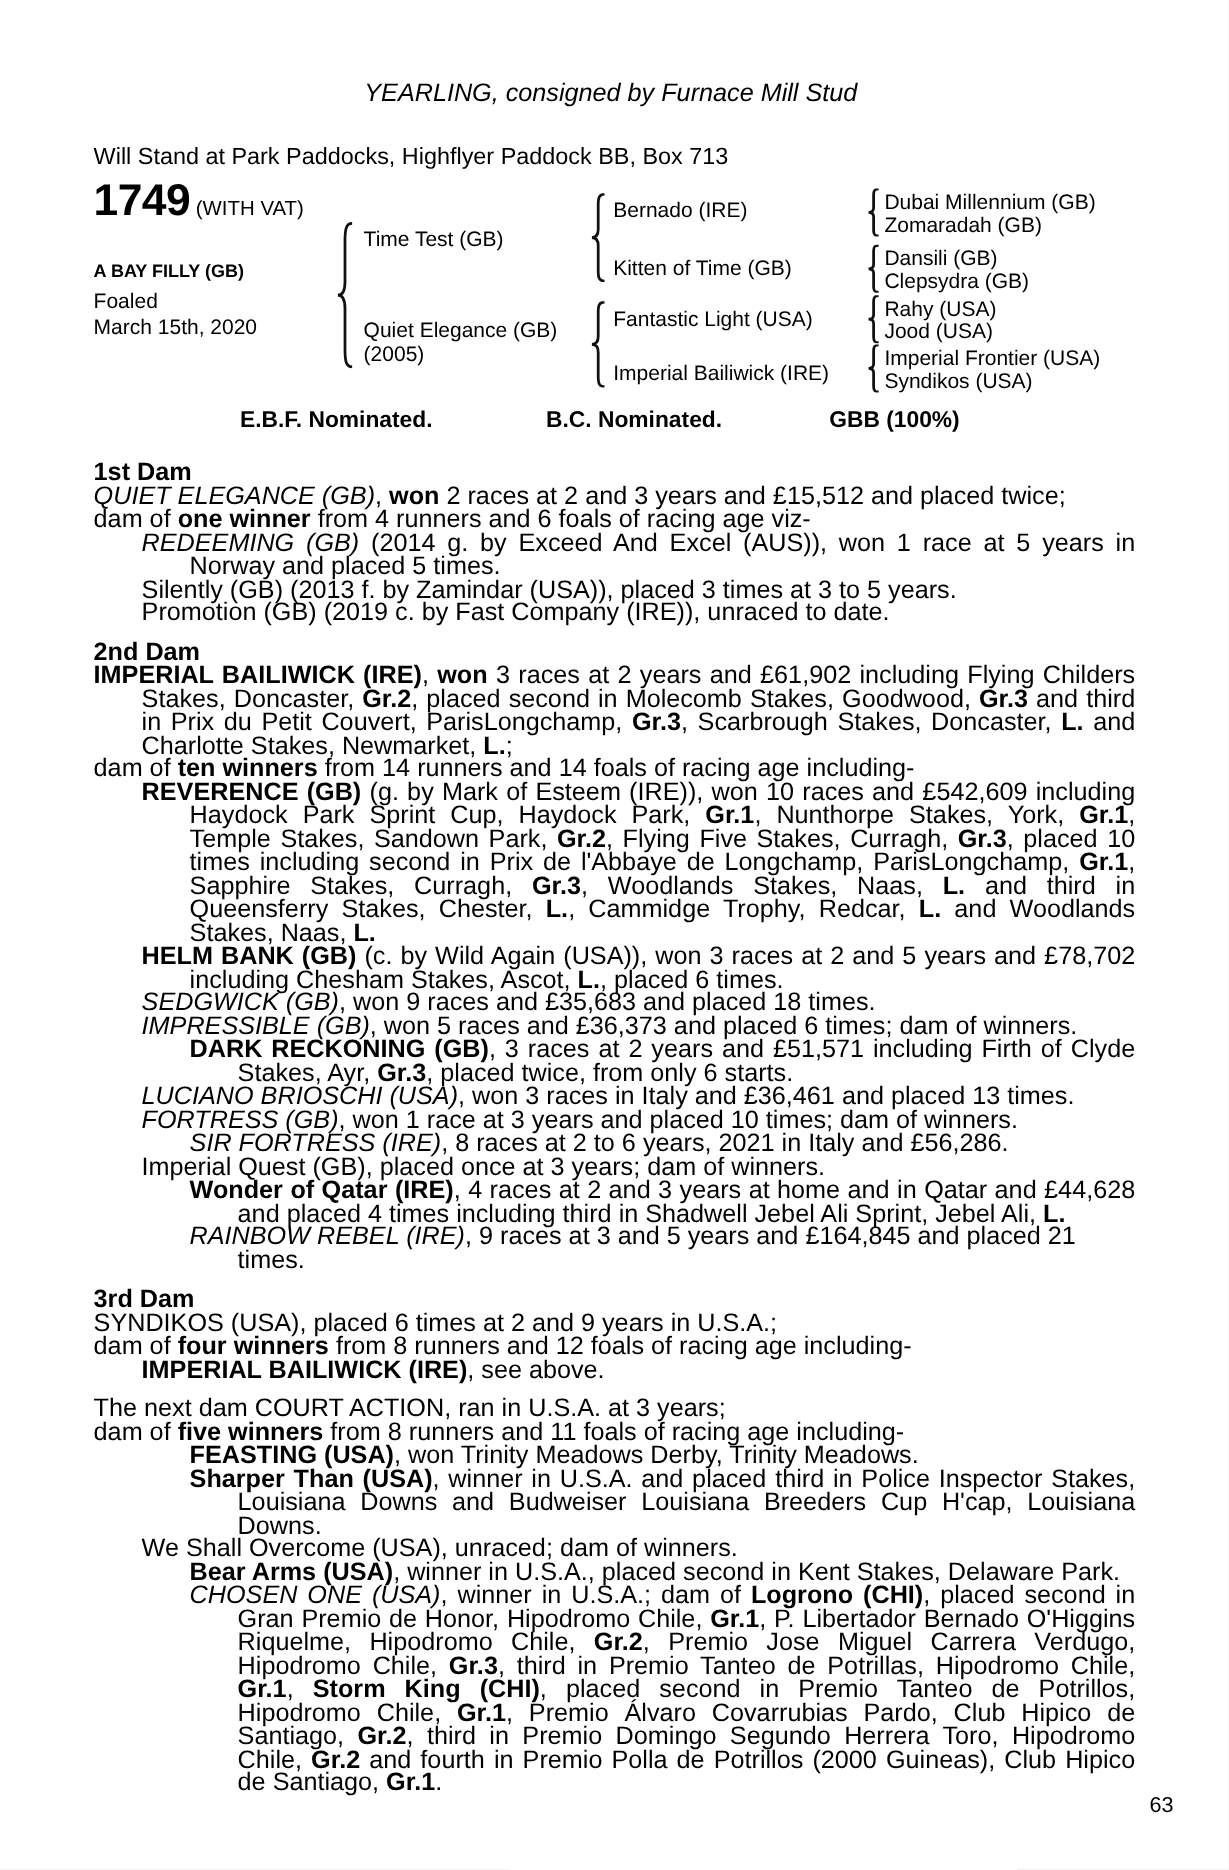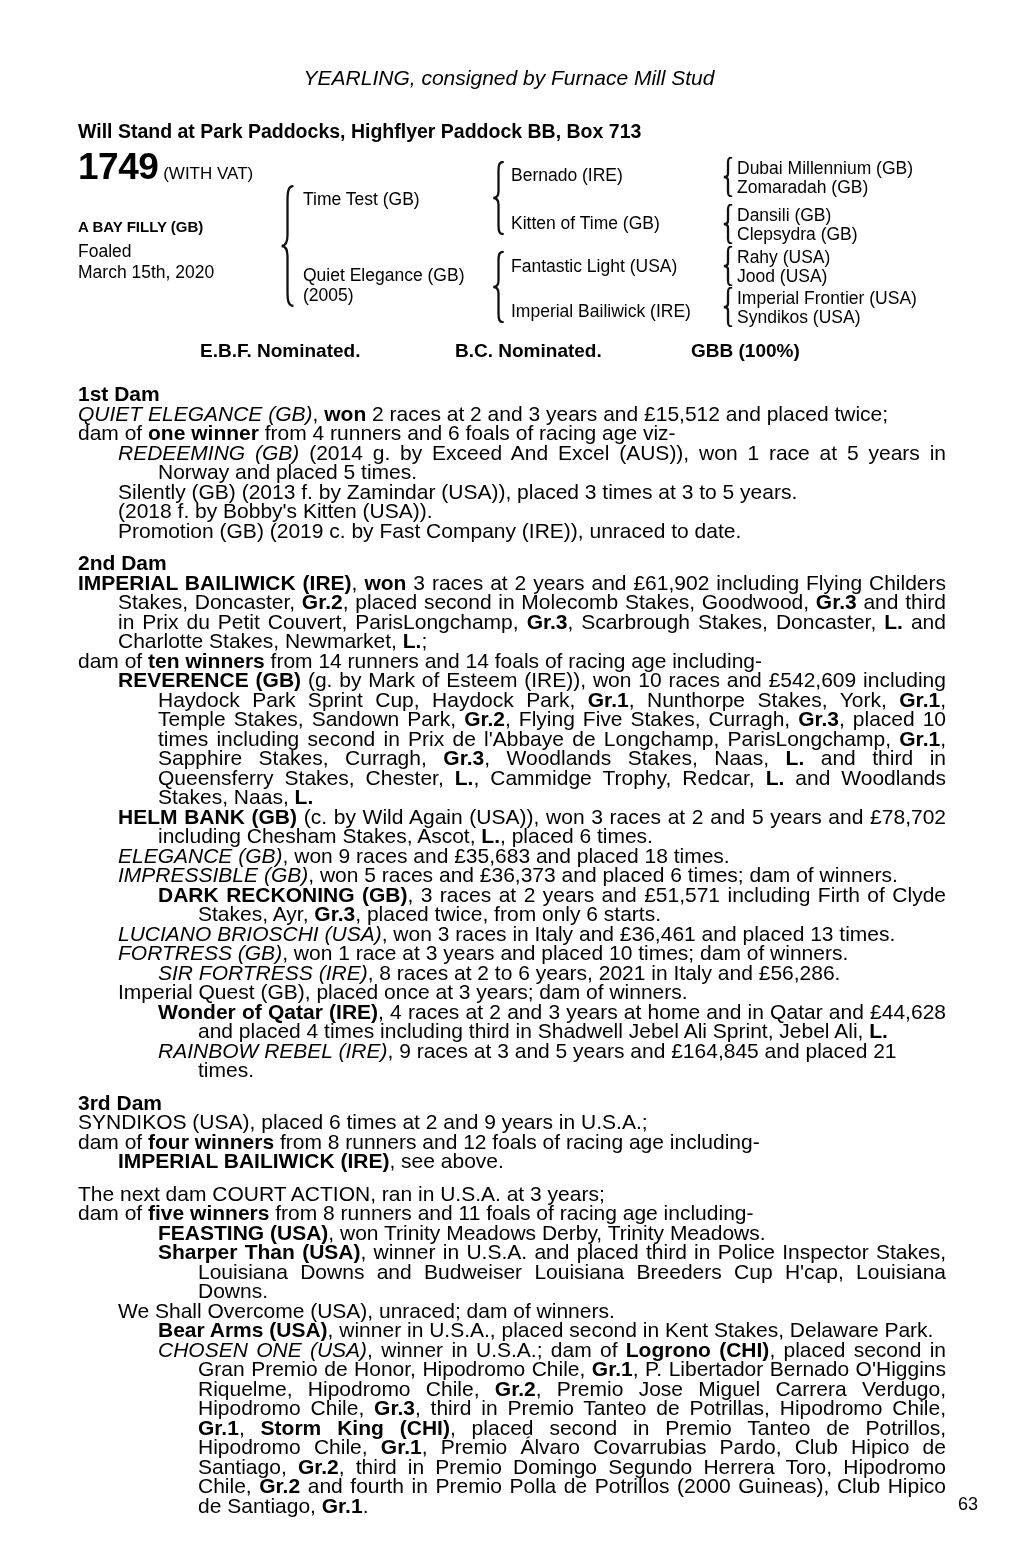--- a/index.html
+++ b/index.html
@@ -3,21 +3,21 @@
 <meta charset="utf-8">
 <style>
   html,body{margin:0;padding:0;background:#e8e8e8;}
   .page{
     position:relative;width:1024px;height:1558px;background:#ffffff;
     font-family:"Liberation Sans","DejaVu Sans",sans-serif;color:#000;
     margin:0 auto;overflow:hidden;
   }
   .title{position:absolute;top:66px;left:4px;width:1010px;text-align:center;
     font-style:italic;font-size:21px;}
-  .stand{position:absolute;top:120px;left:78px;font-weight:bold;font-size:19.5px;}
+  .stand{position:absolute;top:120px;left:78px;font-weight:normal;font-size:19.5px;}
   .pedigree{position:absolute;top:155px;left:0;width:1024px;height:228px;font-size:17.5px;}
   .pedigree .abs{position:absolute;white-space:nowrap;line-height:20px;}
   .lot-num{font-size:37px;font-weight:bold;letter-spacing:-0.5px;}
   .vat{font-size:17px;}
   .horse-name{font-weight:bold;font-size:15px;margin-bottom:4px;}
   .horse-sub{font-size:17.5px;line-height:21px;}
   .brace{position:absolute;}
   .brace path{stroke:#111;stroke-width:2.3;fill:none;vector-effect:non-scaling-stroke;}
   .noms{font-weight:bold;font-size:19px;}
   .body-text{position:absolute;top:384px;left:78px;width:868px;
@@ -103,28 +103,27 @@
     <div class="abs noms" style="left:455px;top:186px;">B.C. Nominated.</div>
     <div class="abs noms" style="left:691px;top:186px;">GBB (100%)</div>
   </div>
 
   <div class="body-text">
       <div class="para head"><span>1st Dam</span></div>
       <div class="para i0"><span class="it">QUIET ELEGANCE (GB)</span><span>, </span><span class="b">won</span><span> 2 races at 2 and 3 years and £15,512 and placed twice;</span></div>
       <div class="para i0"><span>dam of </span><span class="b">one winner</span><span> from 4 runners and 6 foals of racing age viz-</span></div>
       <div class="para i1 just"><span class="it">REDEEMING (GB)</span><span> (2014 g. by Exceed And Excel (AUS)), won 1 race at 5 years in Norway and placed 5 times.</span></div>
       <div class="para i1"><span>Silently (GB) (2013 f. by Zamindar (USA)), placed 3 times at 3 to 5 years.</span></div>
-      <div class="para i1"><span>(2018 f. by Bobby's Kitten (USA)).</span></div>
       <div class="para i1"><span>Promotion (GB) (2019 c. by Fast Company (IRE)), unraced to date.</span></div>
       <div class="para head gap"><span>2nd Dam</span></div>
       <div class="para i0 just"><span class="b">IMPERIAL BAILIWICK (IRE)</span><span>, </span><span class="b">won</span><span> 3 races at 2 years and £61,902 including Flying Childers Stakes, Doncaster, </span><span class="b">Gr.2</span><span>, placed second in Molecomb Stakes, Goodwood, </span><span class="b">Gr.3</span><span> and third in Prix du Petit Couvert, ParisLongchamp, </span><span class="b">Gr.3</span><span>, Scarbrough Stakes, Doncaster, </span><span class="b">L.</span><span> and Charlotte Stakes, Newmarket, </span><span class="b">L.</span><span>;</span></div>
       <div class="para i0"><span>dam of </span><span class="b">ten winners</span><span> from 14 runners and 14 foals of racing age including-</span></div>
       <div class="para i1 just"><span class="b">REVERENCE (GB)</span><span> (g. by Mark of Esteem (IRE)), won 10 races and £542,609 including Haydock Park Sprint Cup, Haydock Park, </span><span class="b">Gr.1</span><span>, Nunthorpe Stakes, York, </span><span class="b">Gr.1</span><span>, Temple Stakes, Sandown Park, </span><span class="b">Gr.2</span><span>, Flying Five Stakes, Curragh, </span><span class="b">Gr.3</span><span>, placed 10 times including second in Prix de l'Abbaye de Longchamp, ParisLongchamp, </span><span class="b">Gr.1</span><span>, Sapphire Stakes, Curragh, </span><span class="b">Gr.3</span><span>, Woodlands Stakes, Naas, </span><span class="b">L.</span><span> and third in Queensferry Stakes, Chester, </span><span class="b">L.</span><span>, Cammidge Trophy, Redcar, </span><span class="b">L.</span><span> and Woodlands Stakes, Naas, </span><span class="b">L.</span></div>
       <div class="para i1 just"><span class="b">HELM BANK (GB)</span><span> (c. by Wild Again (USA)), won 3 races at 2 and 5 years and £78,702 including Chesham Stakes, Ascot, </span><span class="b">L.</span><span>, placed 6 times.</span></div>
-      <div class="para i1"><span class="it">ELEGANCE (GB)</span><span>, won 9 races and £35,683 and placed 18 times.</span></div>
+      <div class="para i1"><span class="it">SEDGWICK (GB)</span><span>, won 9 races and £35,683 and placed 18 times.</span></div>
       <div class="para i1"><span class="it">IMPRESSIBLE (GB)</span><span>, won 5 races and £36,373 and placed 6 times; dam of winners.</span></div>
       <div class="para i2 just"><span class="b">DARK RECKONING (GB)</span><span>, 3 races at 2 years and £51,571 including Firth of Clyde Stakes, Ayr, </span><span class="b">Gr.3</span><span>, placed twice, from only 6 starts.</span></div>
       <div class="para i1"><span class="it">LUCIANO BRIOSCHI (USA)</span><span>, won 3 races in Italy and £36,461 and placed 13 times.</span></div>
       <div class="para i1"><span class="it">FORTRESS (GB)</span><span>, won 1 race at 3 years and placed 10 times; dam of winners.</span></div>
       <div class="para i2"><span class="it">SIR FORTRESS (IRE)</span><span>, 8 races at 2 to 6 years, 2021 in Italy and £56,286.</span></div>
       <div class="para i1"><span>Imperial Quest (GB), placed once at 3 years; dam of winners.</span></div>
       <div class="para i2 just"><span class="b">Wonder of Qatar (IRE)</span><span>, 4 races at 2 and 3 years at home and in Qatar and £44,628 and placed 4 times including third in Shadwell Jebel Ali Sprint, Jebel Ali, </span><span class="b">L.</span></div>
       <div class="para i2"><span class="it">RAINBOW REBEL (IRE)</span><span>, 9 races at 3 and 5 years and £164,845 and placed 21 times.</span></div>
       <div class="para head gap"><span>3rd Dam</span></div>
       <div class="para i0"><span>SYNDIKOS (USA), placed 6 times at 2 and 9 years in U.S.A.;</span></div>

